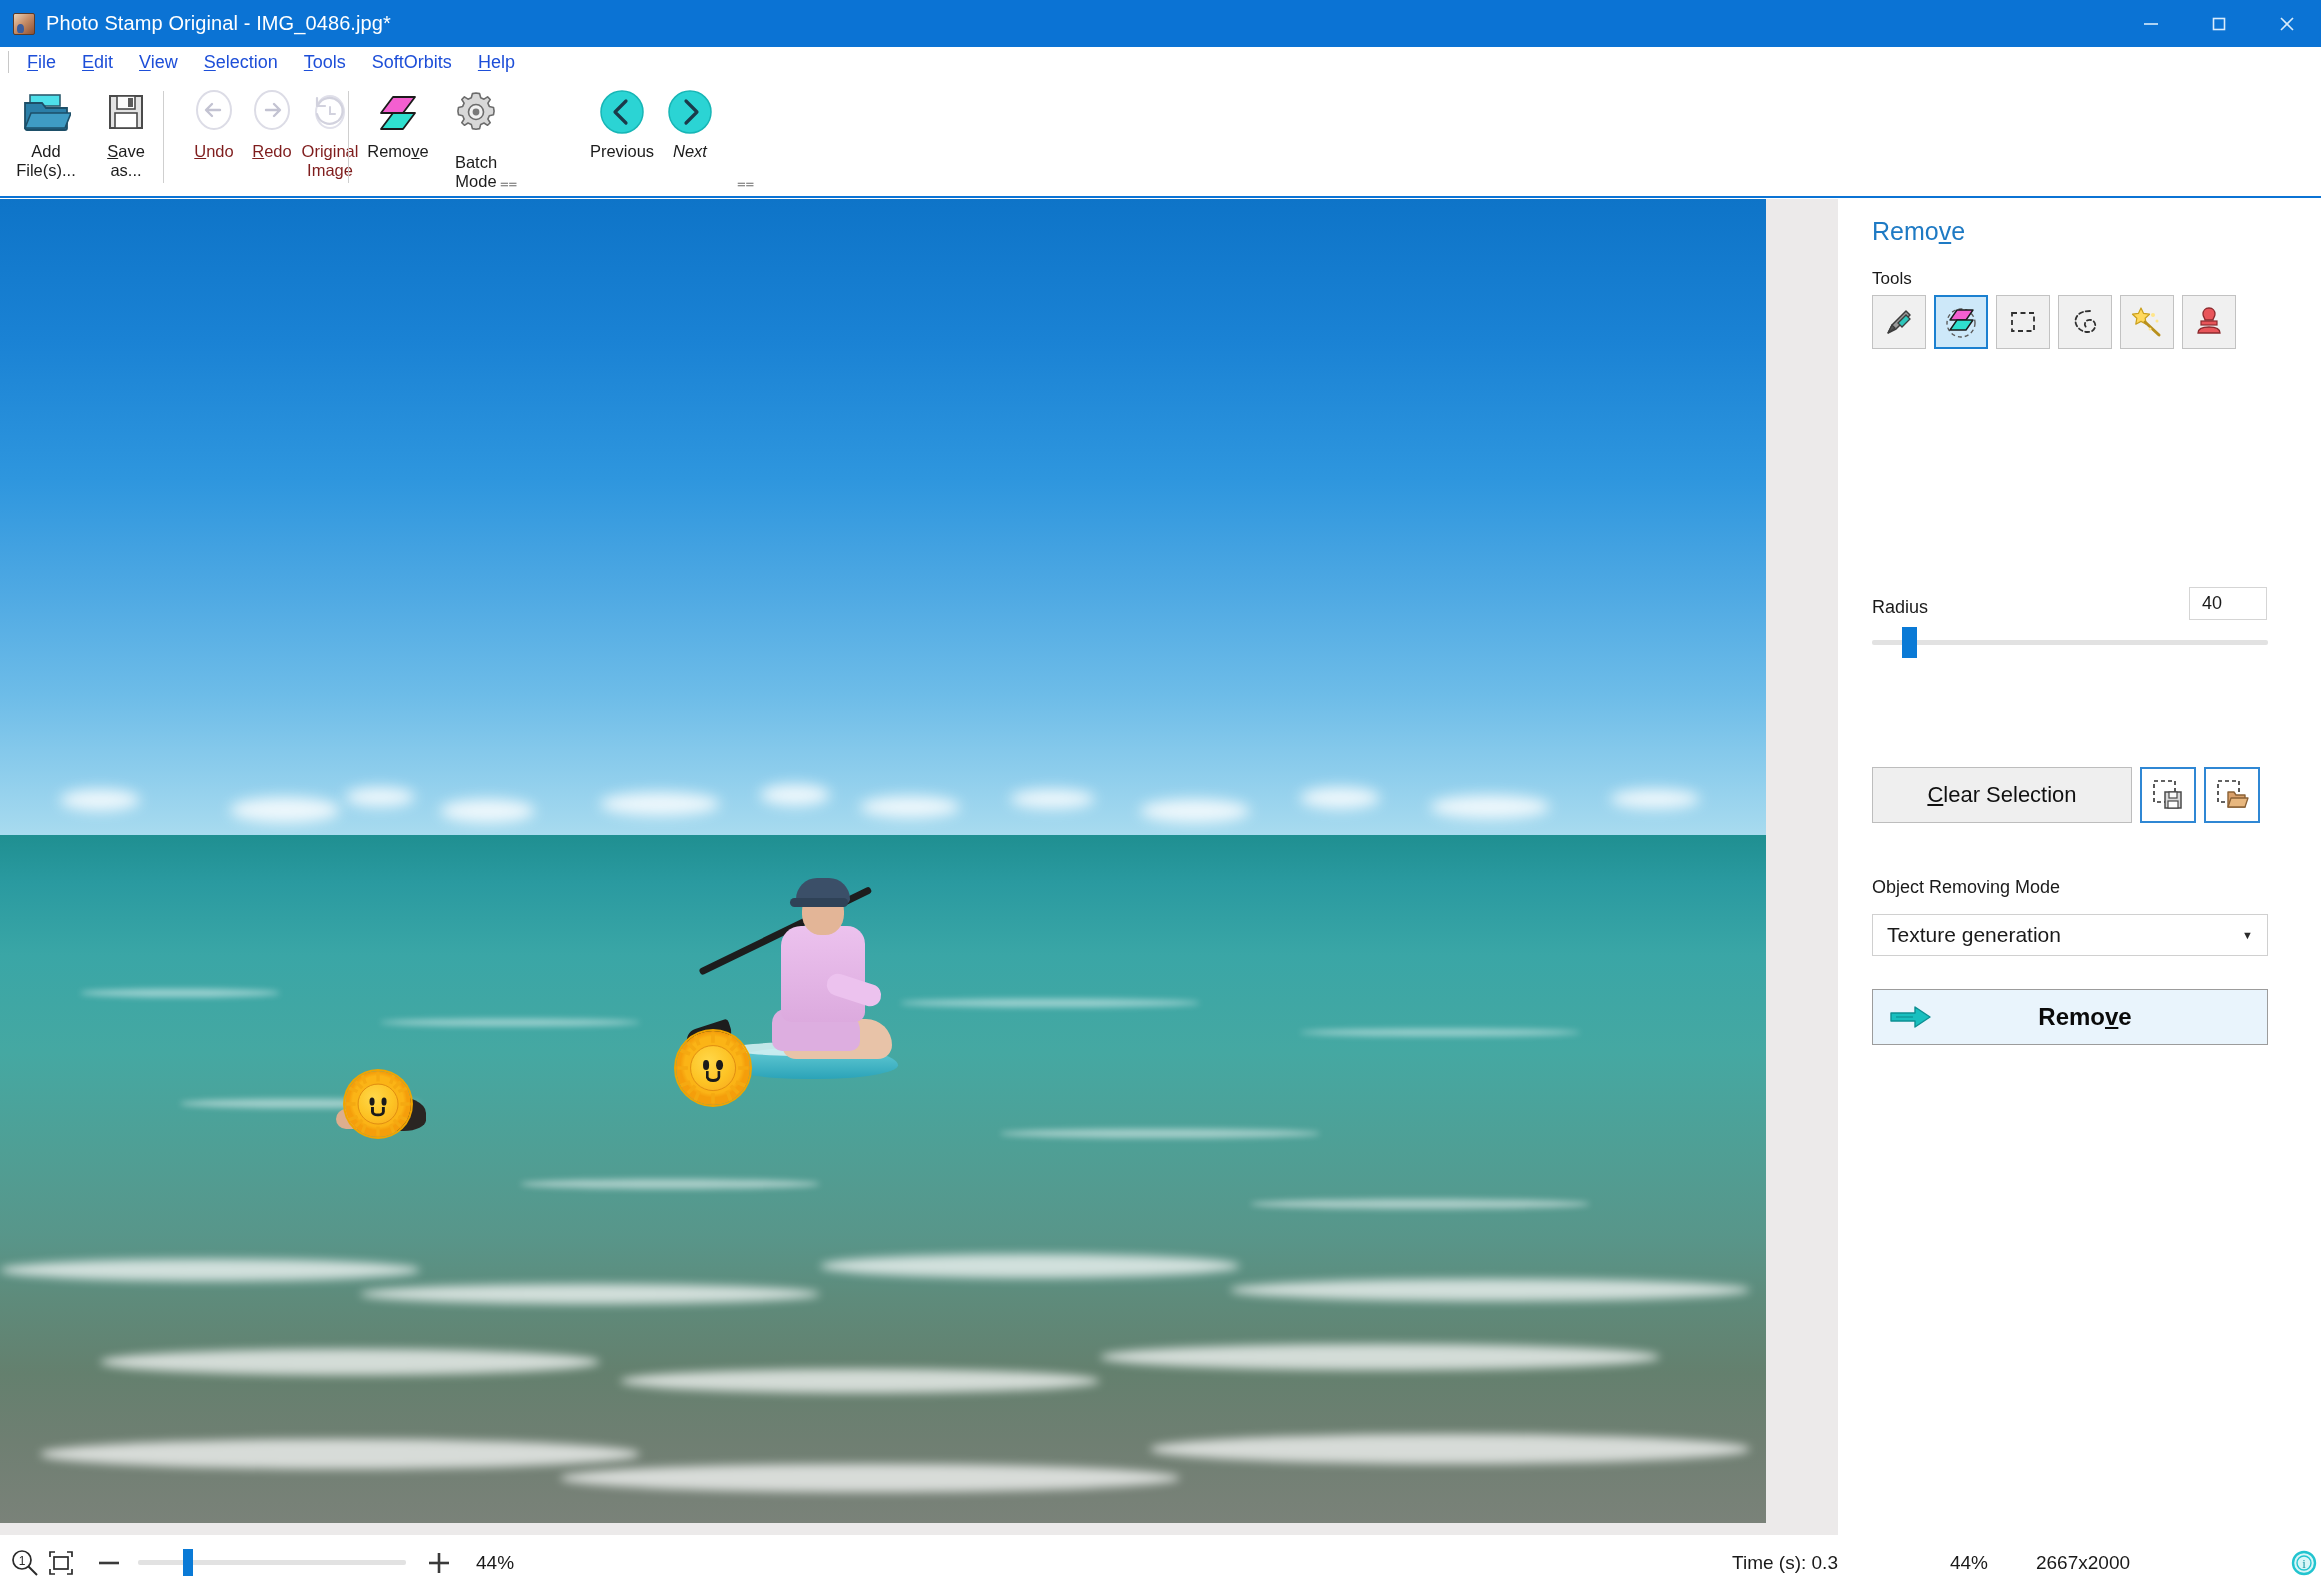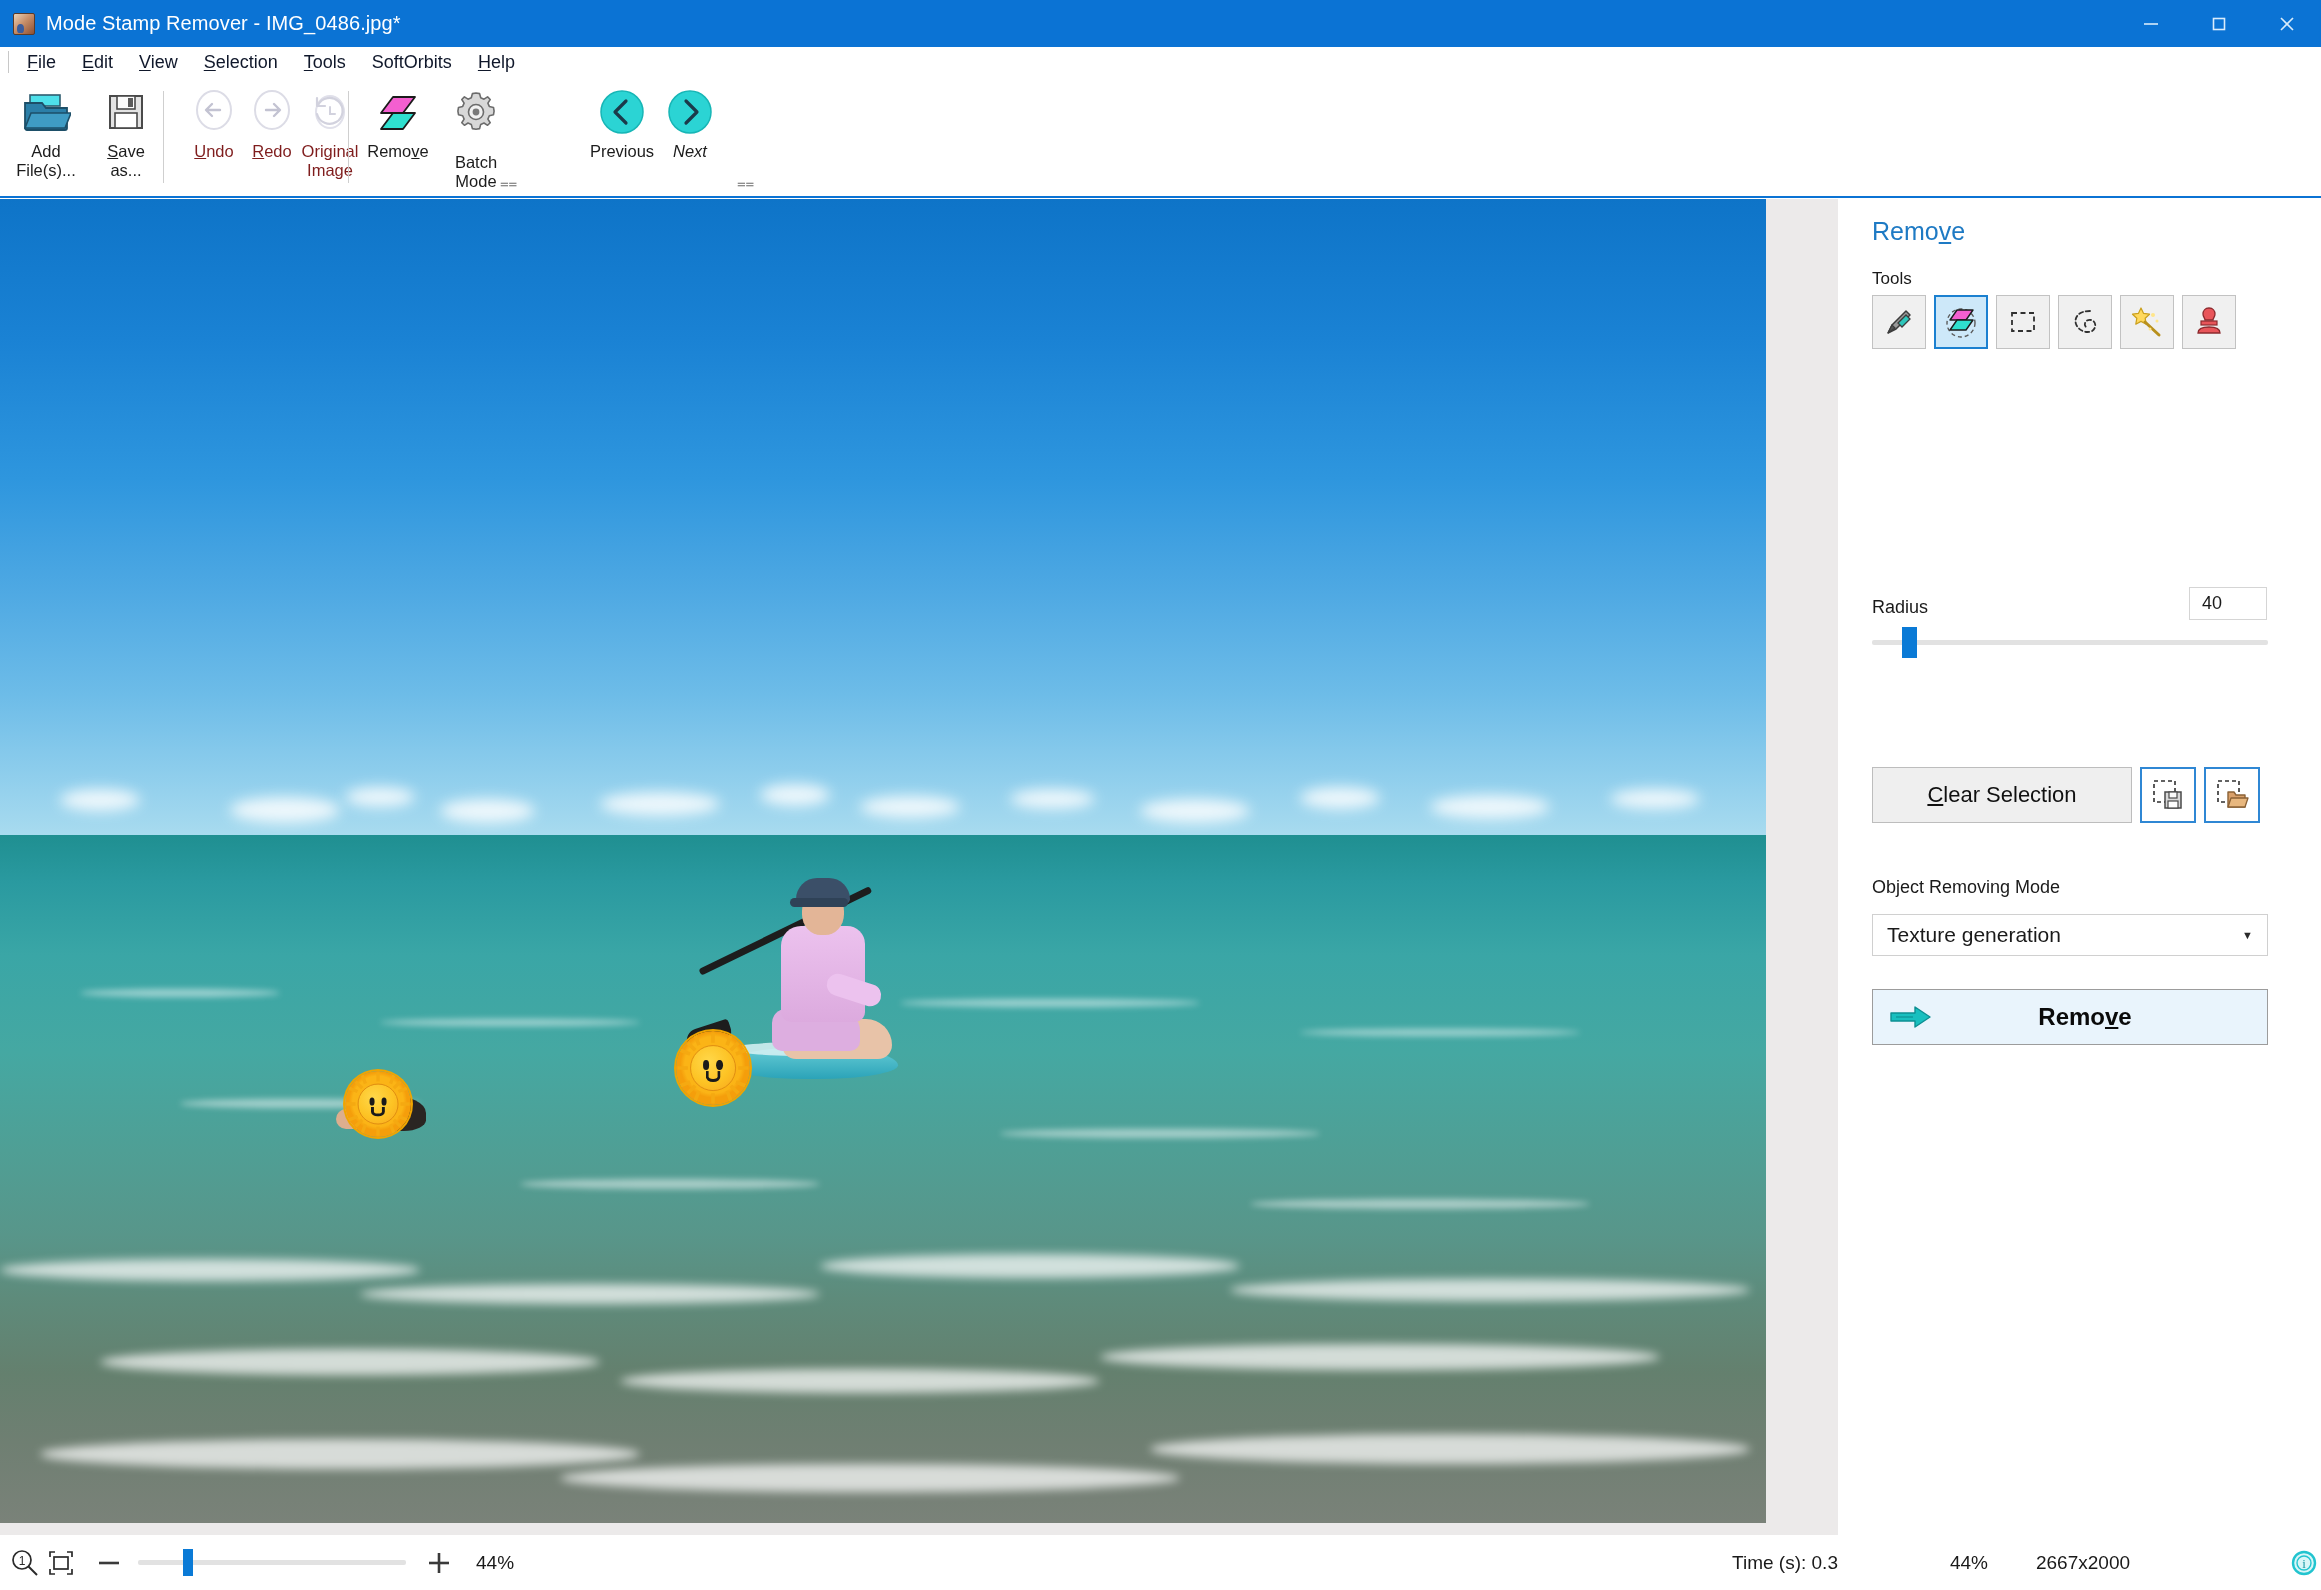--- a/index.html
+++ b/index.html
@@ -35,21 +35,21 @@
 
   
   #menubar {
     position: absolute; left: 0; top: 47px; width: 2321px; height: 30px;
     background: #ffffff; display: flex; align-items: center;
   }
   #menubar::before {
     content:""; position:absolute; left:8px; top:4px; width:1px; height:22px; background:#c8c8c8;
   }
   .menu-item {
-    font-size: 18px; color: #0f172a; padding: 4px 13px; white-space: nowrap;
+    font-size: 18px; color: #1d4ed8; padding: 4px 13px; white-space: nowrap;
     line-height: 30px; cursor: default;
   }
   .menu-item:first-of-type { margin-left: 14px; }
   .menu-item u { text-underline-offset: 2px; }
 
   
   #ribbon {
     position: absolute; left: 0; top: 77px; width: 2321px; height: 121px;
     background: #ffffff; border-bottom: 2px solid #0b73d4;
   }
@@ -272,21 +272,21 @@
   }
   .sb-text { font-size: 19px; color: #1a1a1a; white-space: nowrap; }
   .sb-div { width: 1px; height: 26px; background: #b9b9b9; }
   .social { width: 28px; height: 28px; display: flex; align-items: center; justify-content: center; }
 </style>
 </head>
 <body>
 
 <div id="titlebar">
   <div id="title-icon"></div>
-  <div id="title-text">Mode Stamp Remover - IMG_0486.jpg*</div>
+  <div id="title-text">Photo Stamp Original - IMG_0486.jpg*</div>
   <div id="win-controls">
     <div class="wc">
       <svg width="22" height="22" viewBox="0 0 22 22">
           <line x1="4" y1="11" x2="18" y2="11" stroke="#d9ecfb" stroke-width="1.6"></line>
         </svg>
     </div>
     <div class="wc">
       <svg width="22" height="22" viewBox="0 0 22 22">
           <rect x="5.5" y="5.5" width="11" height="11" fill="none" stroke="#d9ecfb" stroke-width="1.6"></rect>
         </svg>

